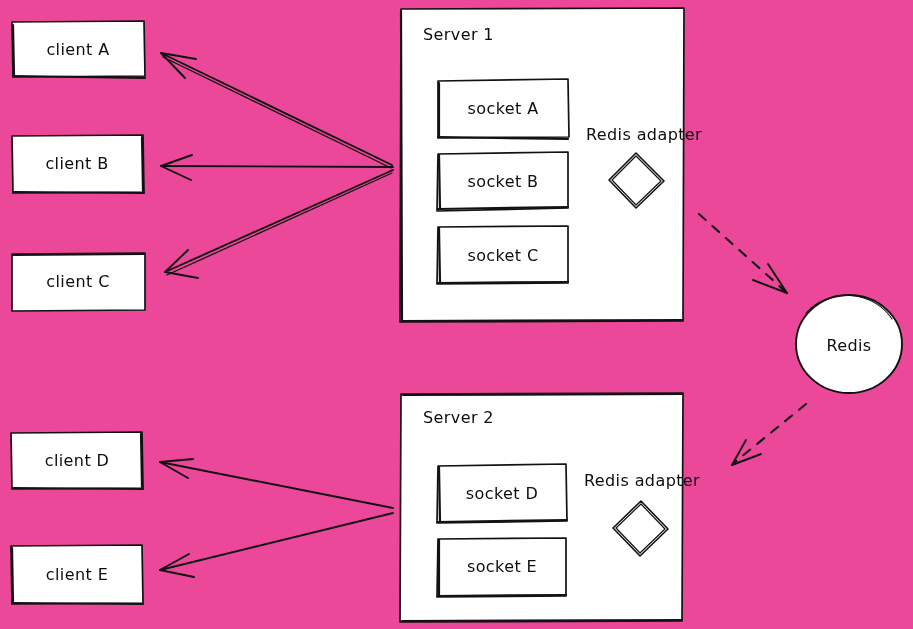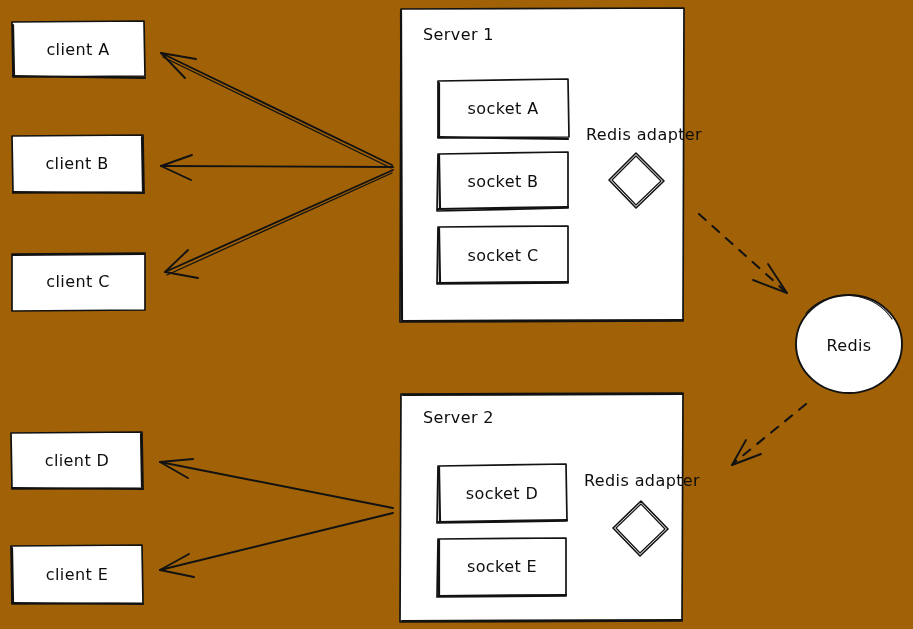--- a/index.html
+++ b/index.html
@@ -10,21 +10,21 @@
   body {
     width: 913px;
     height: 629px;
     font-family: "DejaVu Sans", sans-serif;
     overflow: hidden;
   }
   #diagram-root {
     position: relative;
     width: 913px;
     height: 629px;
-    background: #a16207;
+    background: #ec4899;
   }
   svg#sketch {
     position: absolute;
     top: 0;
     left: 0;
     width: 913px;
     height: 629px;
     display: block;
   }
   .hand-text {

